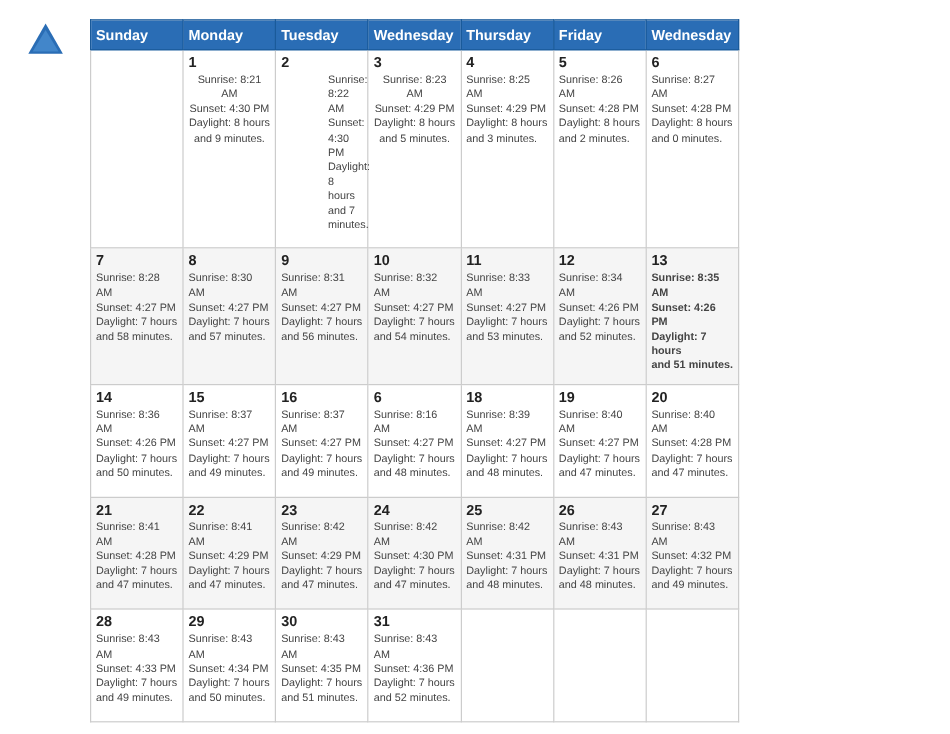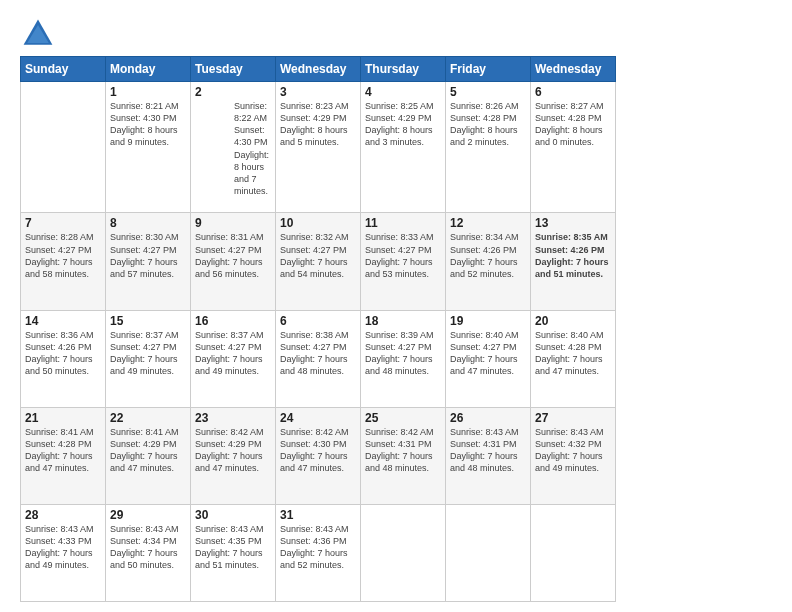--- a/index.html
+++ b/index.html
@@ -8,21 +8,22 @@
       background: #fff;
       width: 792px;
       height: 612px;
       overflow: hidden;
     }
     .page {
       width: 636px;
       height: 612px;
       padding: 16px 20px 10px 20px;
       display: flex;
-      flex-direction: column;
+      flex-direction: row;
+      gap: 15px;
     }
     .header {
       display: flex;
       align-items: flex-start;
       justify-content: space-between;
       margin-bottom: 4px;
     }
     .logo {
       display: flex;
       align-items: center;
@@ -137,35 +138,35 @@
           <th>Thursday</th>
           <th>Friday</th>
           <th>Wednesday</th>
         </tr>
     </thead>
     <tbody>
     <tr>
           <td class="empty-cell"></td>
           <td>
             <span class="day-number">1</span>
-            <div class="day-info" style="white-space: pre-line;">Sunrise: 8:21 AM
+            <div class="day-info" style="white-space: pre-line; text-align: center;">Sunrise: 8:21 AM
 Sunset: 4:30 PM
 Daylight: 8 hours
 and 9 minutes.</div>
           </td>
           <td>
             <span class="day-number">2</span>
             <div class="day-info" style="white-space: pre-line; margin-left: 39px;">Sunrise: 8:22 AM
 Sunset: 4:30 PM
 Daylight: 8 hours
 and 7 minutes.</div>
           </td>
           <td>
             <span class="day-number">3</span>
-            <div class="day-info" style="white-space: pre-line;">Sunrise: 8:23 AM
+            <div class="day-info" style="white-space: pre-line; text-align: center;">Sunrise: 8:23 AM
 Sunset: 4:29 PM
 Daylight: 8 hours
 and 5 minutes.</div>
           </td>
           <td>
             <span class="day-number">4</span>
             <div class="day-info" style="white-space: pre-line;">Sunrise: 8:25 AM
 Sunset: 4:29 PM
 Daylight: 8 hours
 and 3 minutes.</div>
@@ -253,21 +254,21 @@
           </td>
           <td>
             <span class="day-number">16</span>
             <div class="day-info" style="white-space: pre-line;">Sunrise: 8:37 AM
 Sunset: 4:27 PM
 Daylight: 7 hours
 and 49 minutes.</div>
           </td>
           <td>
             <span class="day-number">6</span>
-            <div class="day-info" style="white-space: pre-line;">Sunrise: 8:38 AM
+            <div class="day-info" style="white-space: pre-line;">Sunrise: 8:16 AM
 Sunset: 4:27 PM
 Daylight: 7 hours
 and 48 minutes.</div>
           </td>
           <td>
             <span class="day-number">18</span>
             <div class="day-info" style="white-space: pre-line;">Sunrise: 8:39 AM
 Sunset: 4:27 PM
 Daylight: 7 hours
 and 48 minutes.</div>

